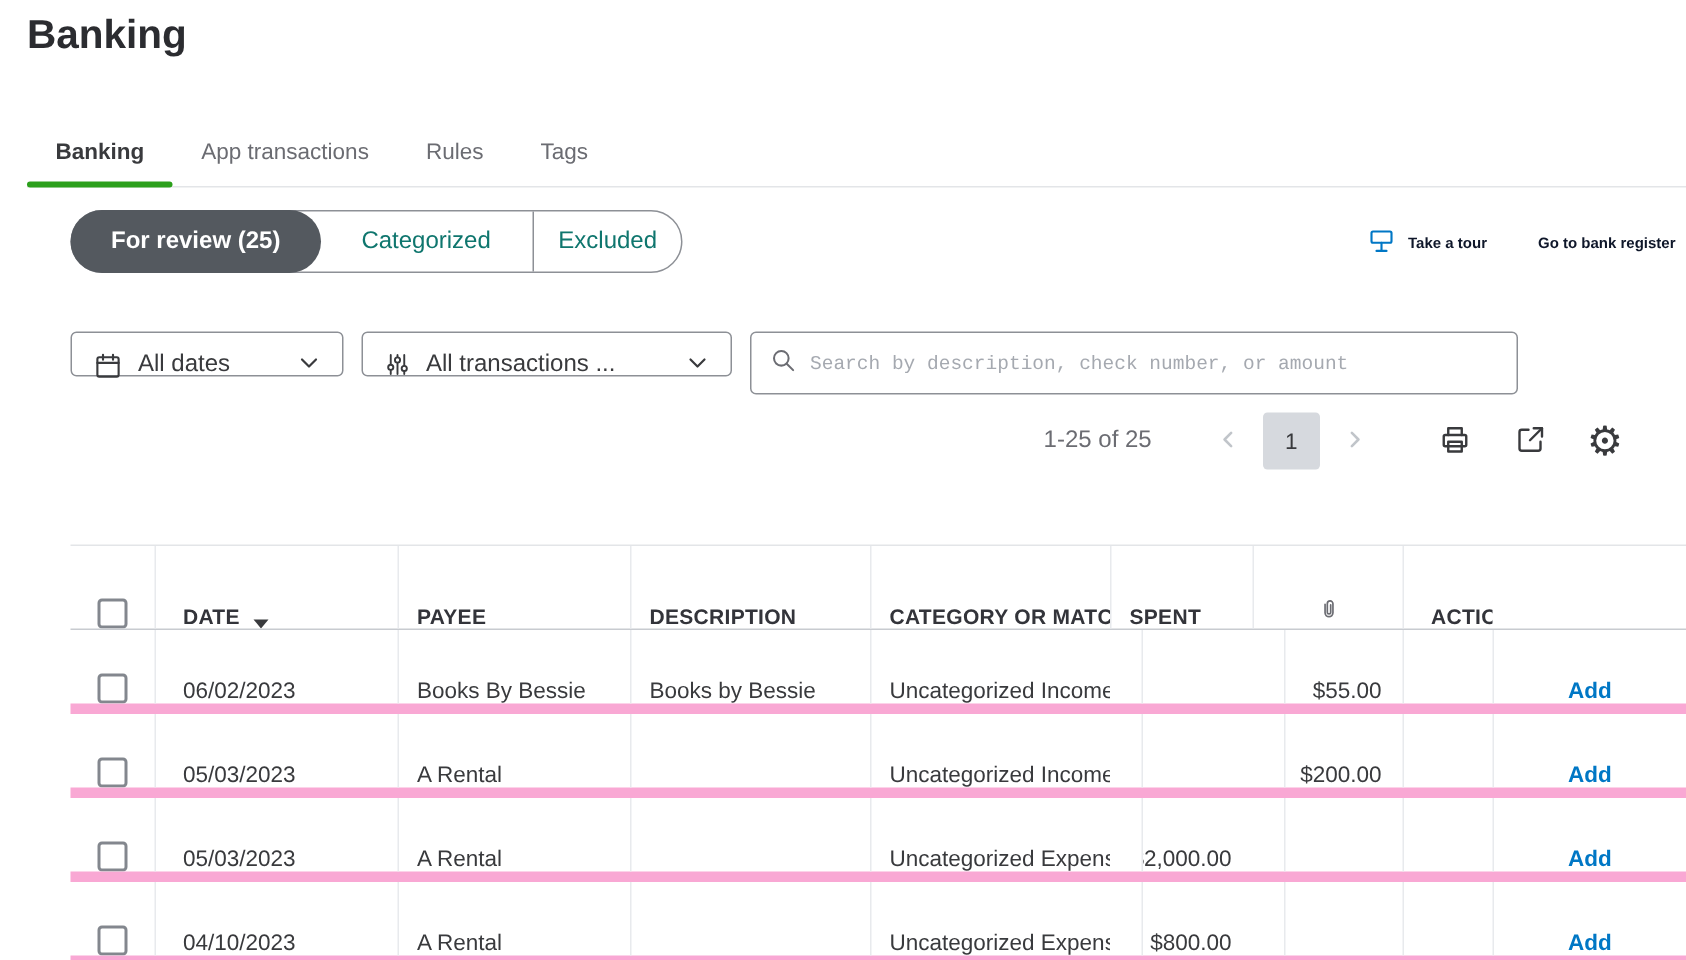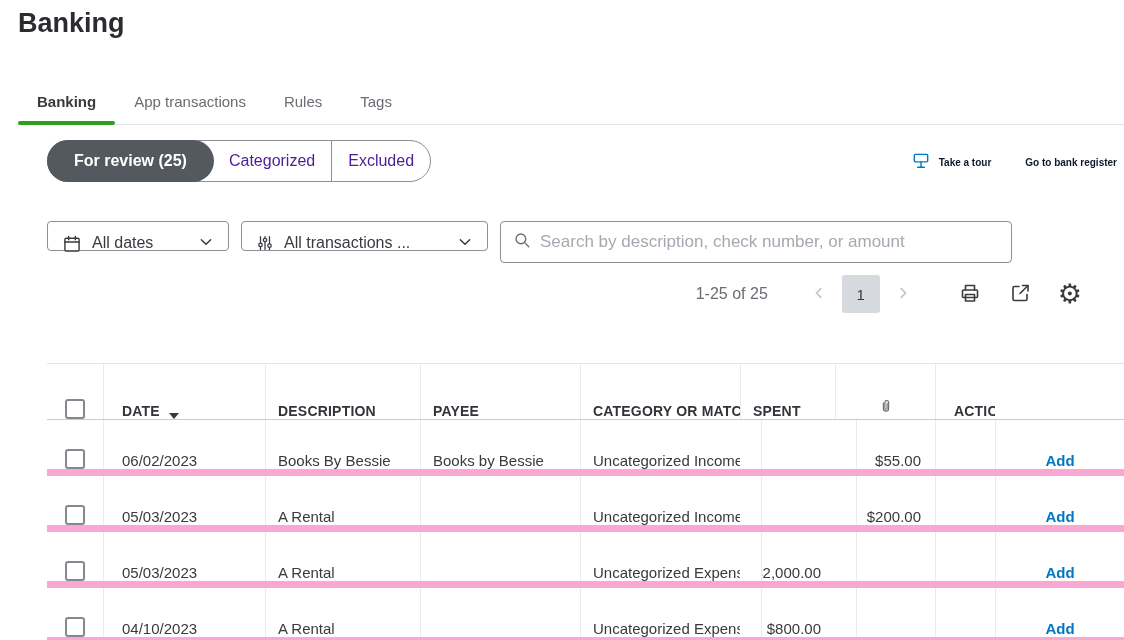--- a/index.html
+++ b/index.html
@@ -13,37 +13,37 @@
   .page-title { position:absolute; left:18px; top:8px; font-size:27px; font-weight:700; color:#2b2c30; }
 
   
   .tabs { position:absolute; left:18px; top:84px; right:0; display:flex; border-bottom:1px solid #e3e5e8; }
   .tab { padding:9px 19px 14px; font-size:15px; color:#6b6c72; cursor:pointer; position:relative; white-space:nowrap; }
   .tab.active { color:#393a3d; font-weight:700; }
   .tab.active::after { content:""; position:absolute; left:0; right:0; bottom:-1px; height:4px; background:#2ca01c; border-radius:2px; }
 
   
   .segmented { position:absolute; left:47px; top:140px; height:42px; display:flex; border:1px solid #8d9096; border-radius:21px; background:#fff; }
-  .segment { display:flex; align-items:center; padding:0 16px; font-size:16px; color:#4c1d95; cursor:pointer; white-space:nowrap; }
+  .segment { display:flex; align-items:center; padding:0 16px; font-size:16px; color:#0f766e; cursor:pointer; white-space:nowrap;margin-left:12px; }
   .segment + .segment { border-left:1px solid #8d9096; }
   .segment.selected { background:#54595f; color:#fff; font-weight:700; border-radius:21px; margin:-1px; padding:0 27px; }
   .segment.selected + .segment { border-left:none; }
 
   
   .header-links { position:absolute; top:151px; right:7px; display:flex; align-items:center; gap:34px; }
   .link { display:flex; align-items:center; gap:8px; color:#0f172a; font-size:10px; font-weight:600; cursor:pointer; text-decoration:none; }
 
   
   .filter-row { position:absolute; left:47px; top:221px; display:flex; gap:12px; }
   .dropdown { height:30px; border:1px solid #8d9096; border-radius:4px; display:flex; align-items:flex-start; gap:10px; padding:12px 14px; font-size:16px; color:#393a3d; cursor:pointer; background:#fff; }
   .dropdown.dates { width:182px; }
   .dropdown.transactions { width:247px; }
   .dropdown .dd-label { flex:1; white-space:nowrap; overflow:hidden; }
   .search-box { width:512px; height:42px; border:1px solid #8d9096; border-radius:4px; display:flex; align-items:center; padding:0 12px; gap:9px; background:#fff; }
-  .search-box input { border:none; outline:none; flex:1; font-size:17px; font-family:Liberation Sans, sans-serif; color:#c2410c; background:transparent; }
+  .search-box input { border:none; outline:none; flex:1; font-size:13px; font-family:Liberation Mono, monospace; color:#c2410c; background:transparent; }
   .search-box input::placeholder { color:#a5a9b0; }
 
   
   .pagination-row { position:absolute; top:274px; right:42px; display:flex; align-items:center; height:40px; }
   .range-text { font-size:16px; color:#6b6c72; margin-right:44px; }
   button.icon-btn { background:none; border:none; padding:0; cursor:pointer; display:flex; align-items:center; justify-content:center; }
   .page-box { width:38px; height:38px; background:#d6d9de; border:none; border-radius:3px; font-size:15px; color:#393a3d; font-family:"Liberation Sans", sans-serif; margin:0 16px; }
   .tool-gap-lg { margin-left:48px; }
   .tool-gap { margin-left:26px; }
   .gear-glyph { font-size:27px; line-height:1; color:#393a3d; }
@@ -194,24 +194,24 @@
 
     <div class="trow header">
       <div class="cell c-select">
         <input type="checkbox" style="">
       </div>
       <div class="cell c-date">
         <span>DATE</span>
         <span class="sort-arrow"></span>
       </div>
       <div class="cell">
+        <span>PAYEE</span>
+      </div>
+      <div class="cell">
         <span>DESCRIPTION</span>
-      </div>
-      <div class="cell">
-        <span>PAYEE</span>
       </div>
       <div class="cell">
         <span>CATEGORY OR MATCH</span>
       </div>
       <div class="cell">
         <span>SPENT</span>
       </div>
       <div class="cell c-attach">
         <span class="svg-icon">
           <svg width="18" height="18" viewBox="0 0 24 24" fill="none" stroke="#6b6c72" stroke-width="1.5" stroke-linecap="round" stroke-linejoin="round">

